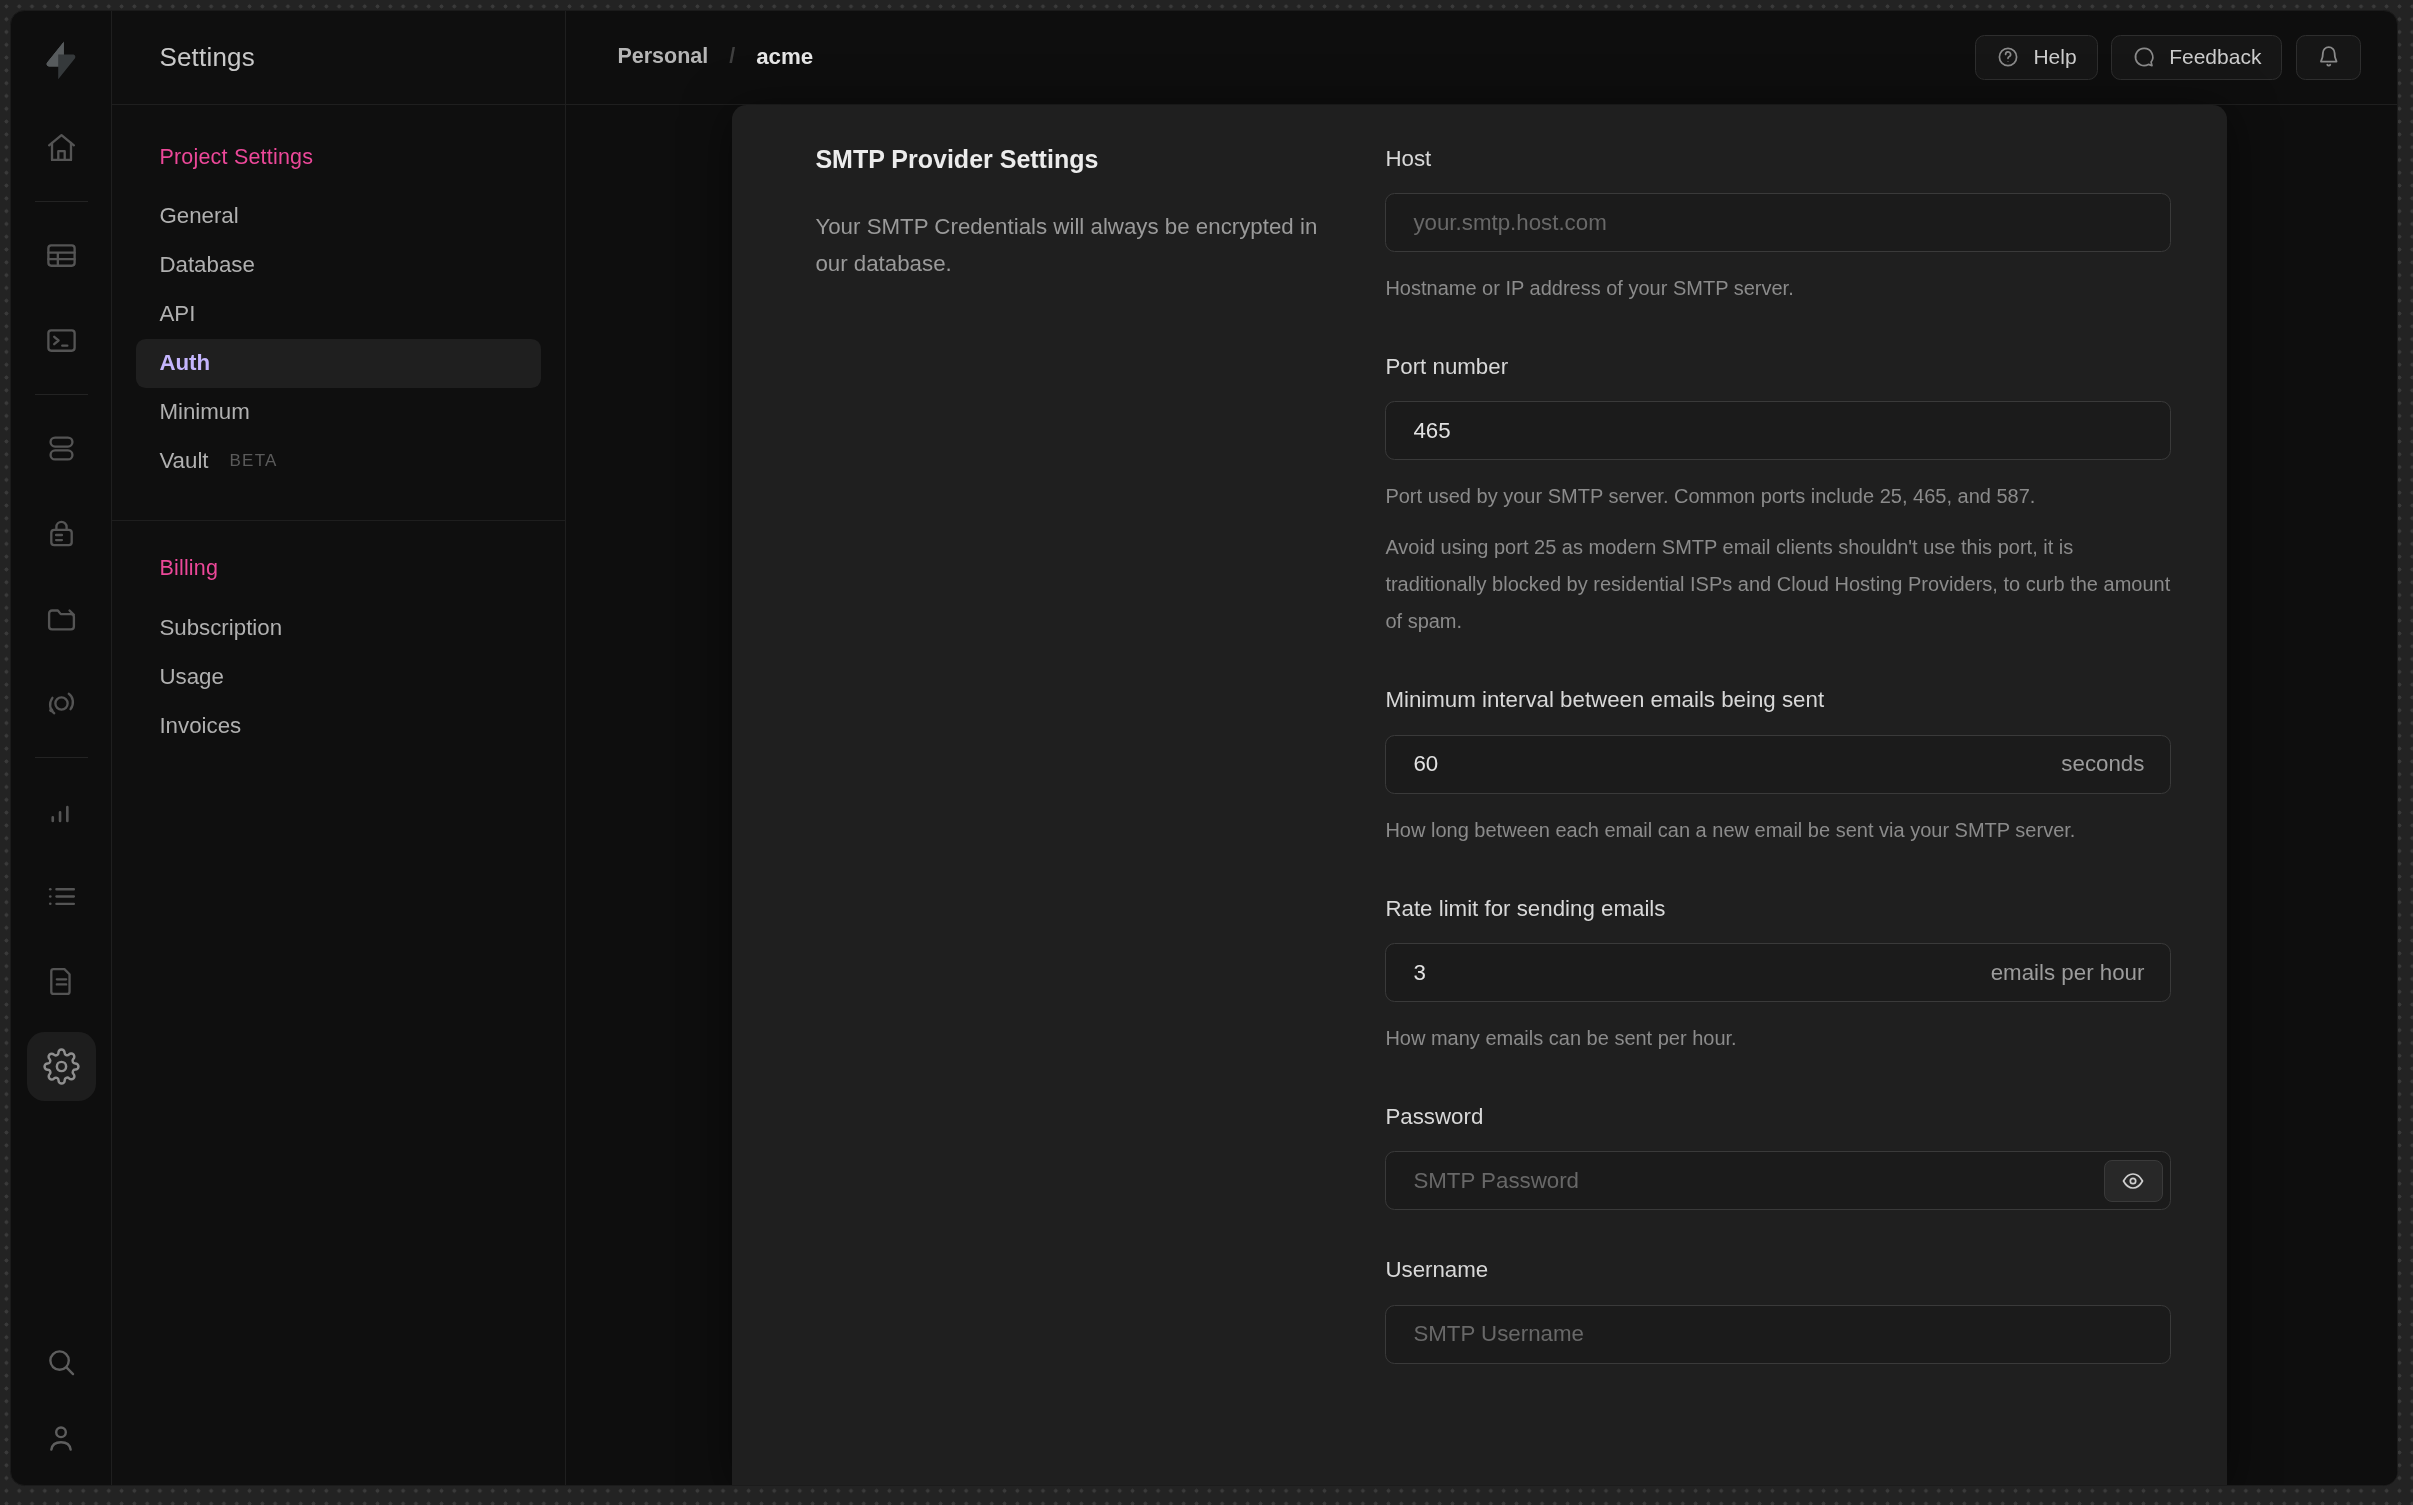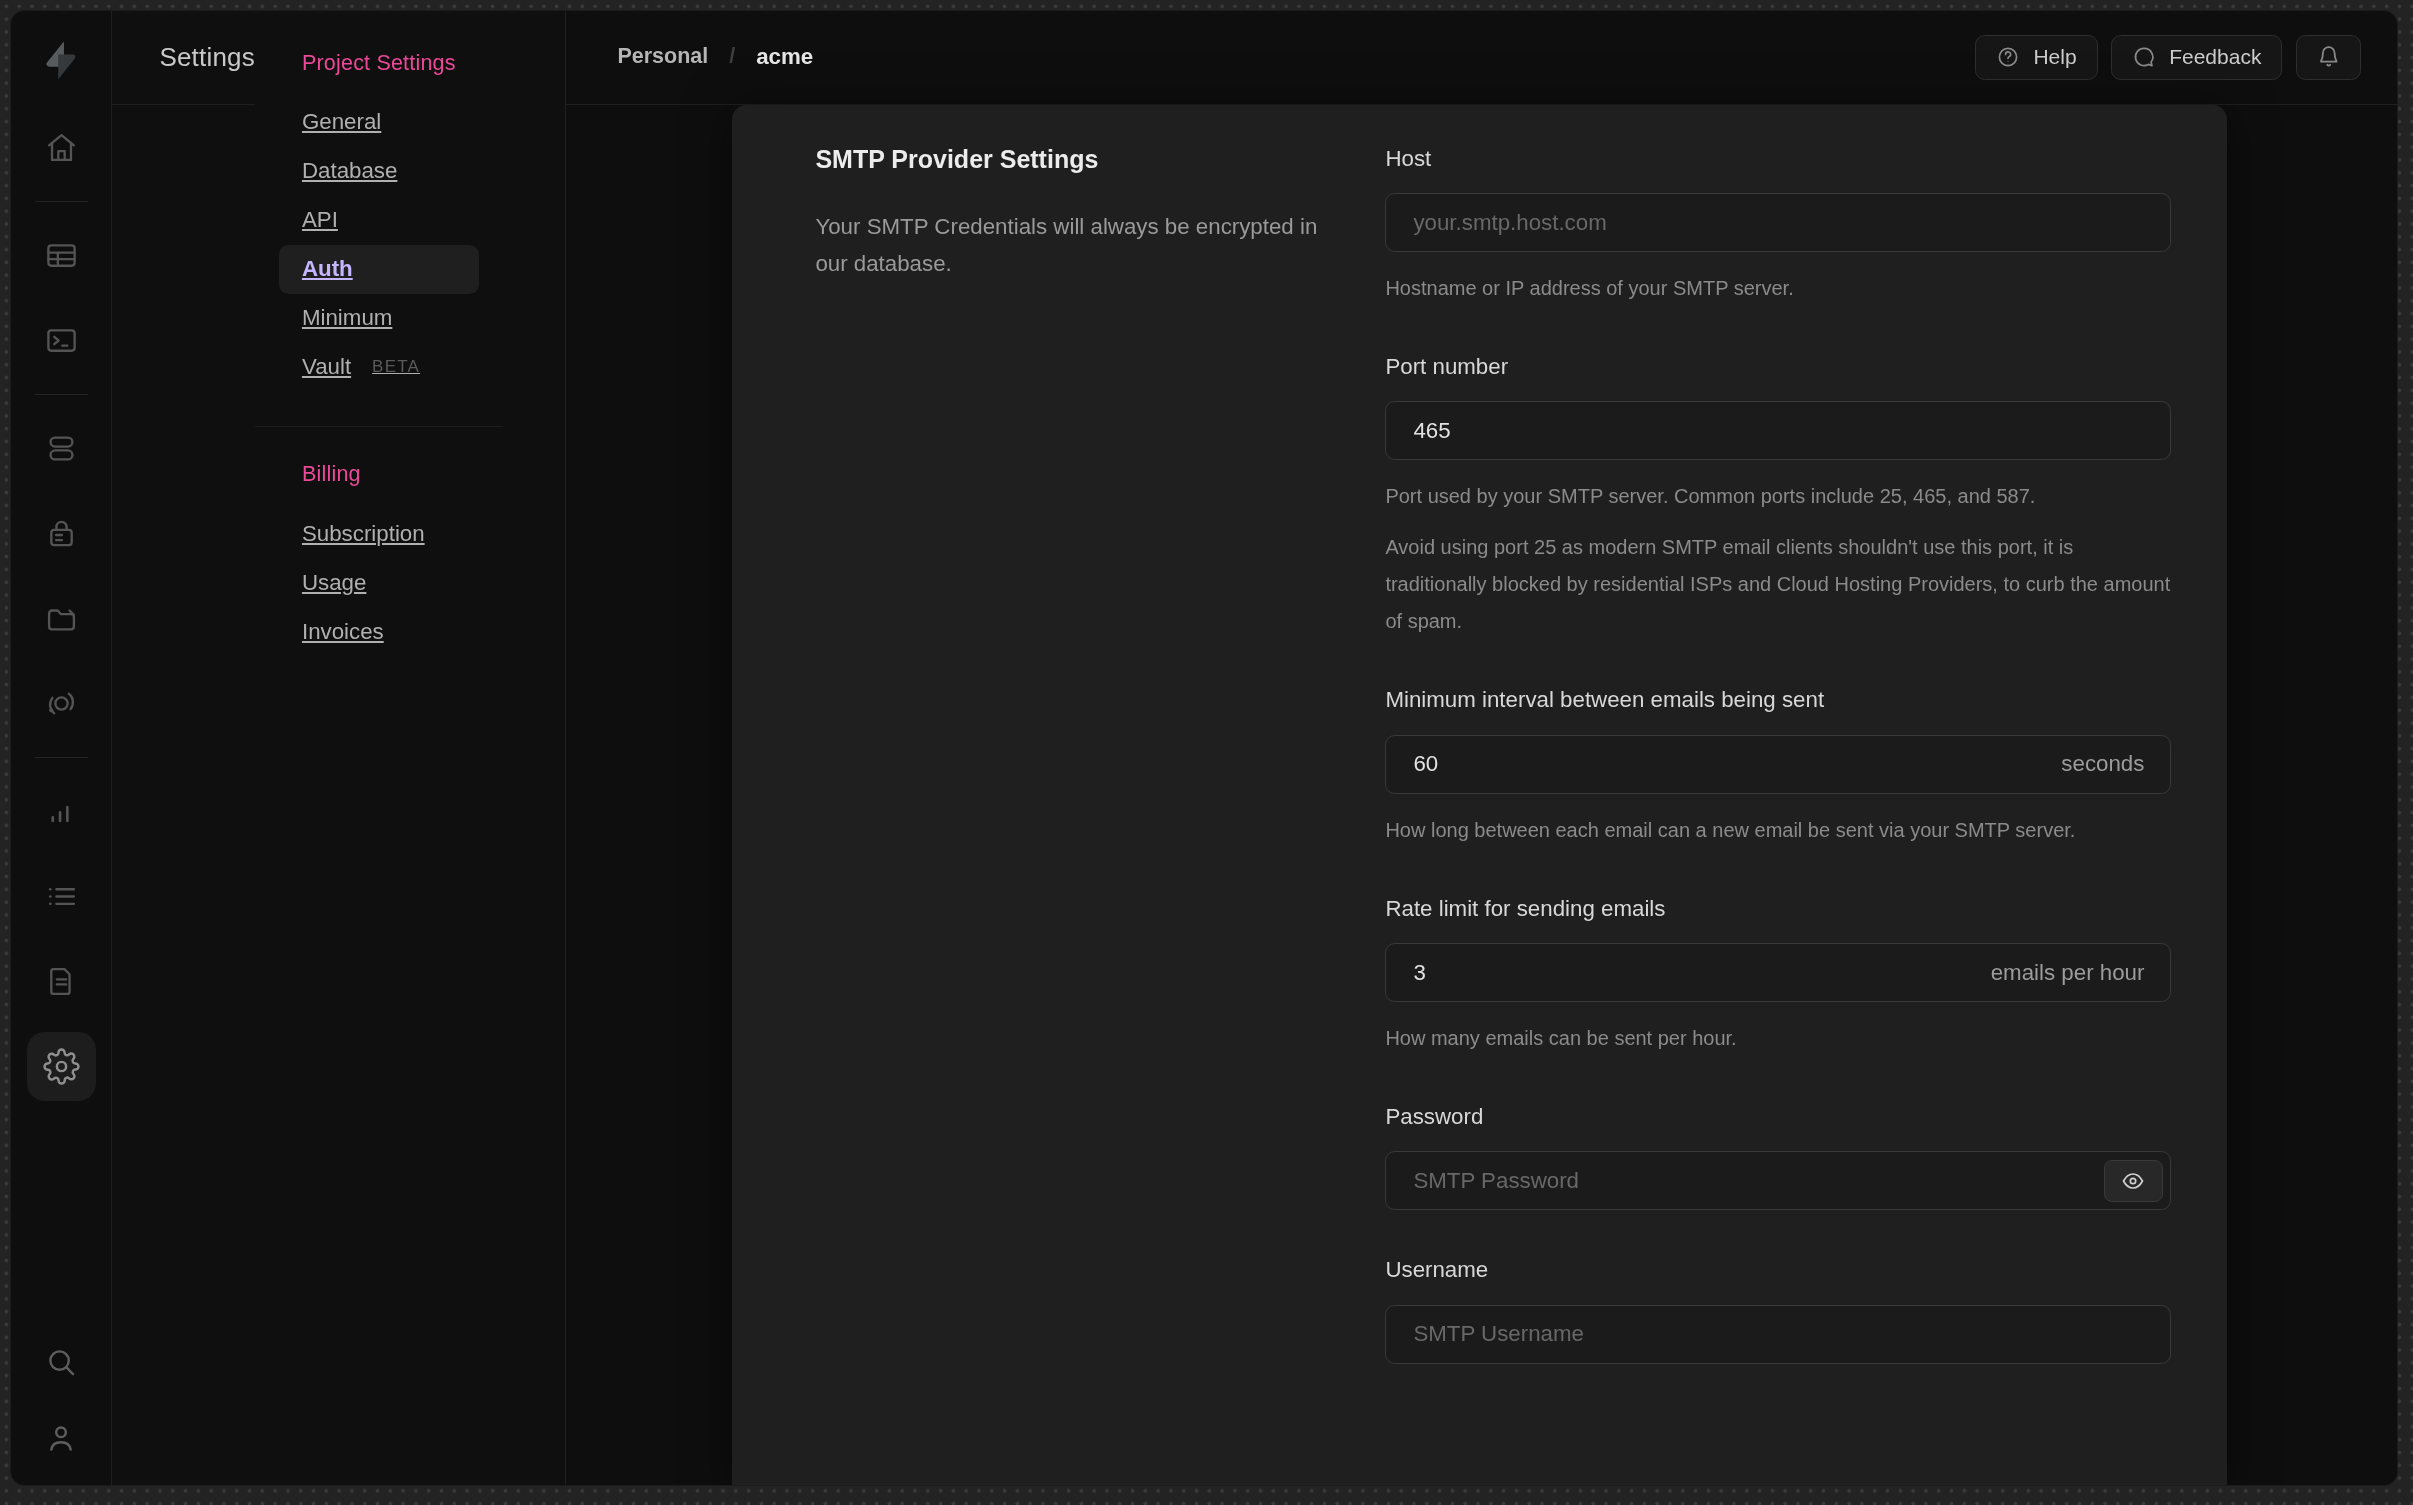--- a/index.html
+++ b/index.html
@@ -32,31 +32,31 @@
     width:69px; height:69px; border-radius:17.6px; flex:none;
     display:flex; align-items:center; justify-content:center;
     color:#545454; margin-bottom:16px; cursor:pointer;
   }
   .rail-btn.active { background:#1d1d1d; color:#8f8f8f; }
   .rail-btn.dim { color:#5e5e5e; }
   .rail-div { width:53px; border-top:1.6px solid #232323; margin:3.2px 0 19px; }
   .rail-spacer { flex:1; }
 
   
-  .sidebar { width:454px; flex:none; border-right:0.8px solid #1f1f1f; display:flex; flex-direction:row; background:#0f0f0f; }
+  .sidebar { width:454px; flex:none; border-right:0.8px solid #1f1f1f; display:flex; flex-direction:column; background:#0f0f0f; }
   .sidebar-head {
     height:94px; flex:none; border-bottom:0.8px solid #1f1f1f;
     display:flex; align-items:center; padding-left:47px;
   }
   .sidebar-title { font-size:26px; color:#c9c9c9; letter-spacing:0.2px; }
   .side-nav { padding:40px 0 0; }
   .side-header { padding:0 47px; font-size:21.5px; color:#ec4899; margin-bottom:22.3px; letter-spacing:0.2px; }
   .side-item {
     height:49px; margin:0 24px; padding:0 23px; border-radius:9.6px;
-    display:flex; align-items:center; font-size:22.3px; color:#b0b0b0; cursor:pointer;text-decoration:underline;
+    display:flex; align-items:center; font-size:22.3px; color:#b0b0b0; cursor:pointer;
   }
   .side-item.active { background:#1f1f1f; color:#c4b5fd; font-weight:700; }
   .beta-badge { font-size:17px; color:#5a5a5a; margin-left:21px; letter-spacing:1.2px; }
   .side-divider { border-top:0.8px solid #1e1e1e; margin:34px 0 35px; }
 
   
   .main { flex:1; display:flex; flex-direction:column; min-width:0; }
   .topbar {
     height:94px; flex:none; border-bottom:0.8px solid #1f1f1f;
     display:flex; align-items:center; padding:0 36px 0 51px;

